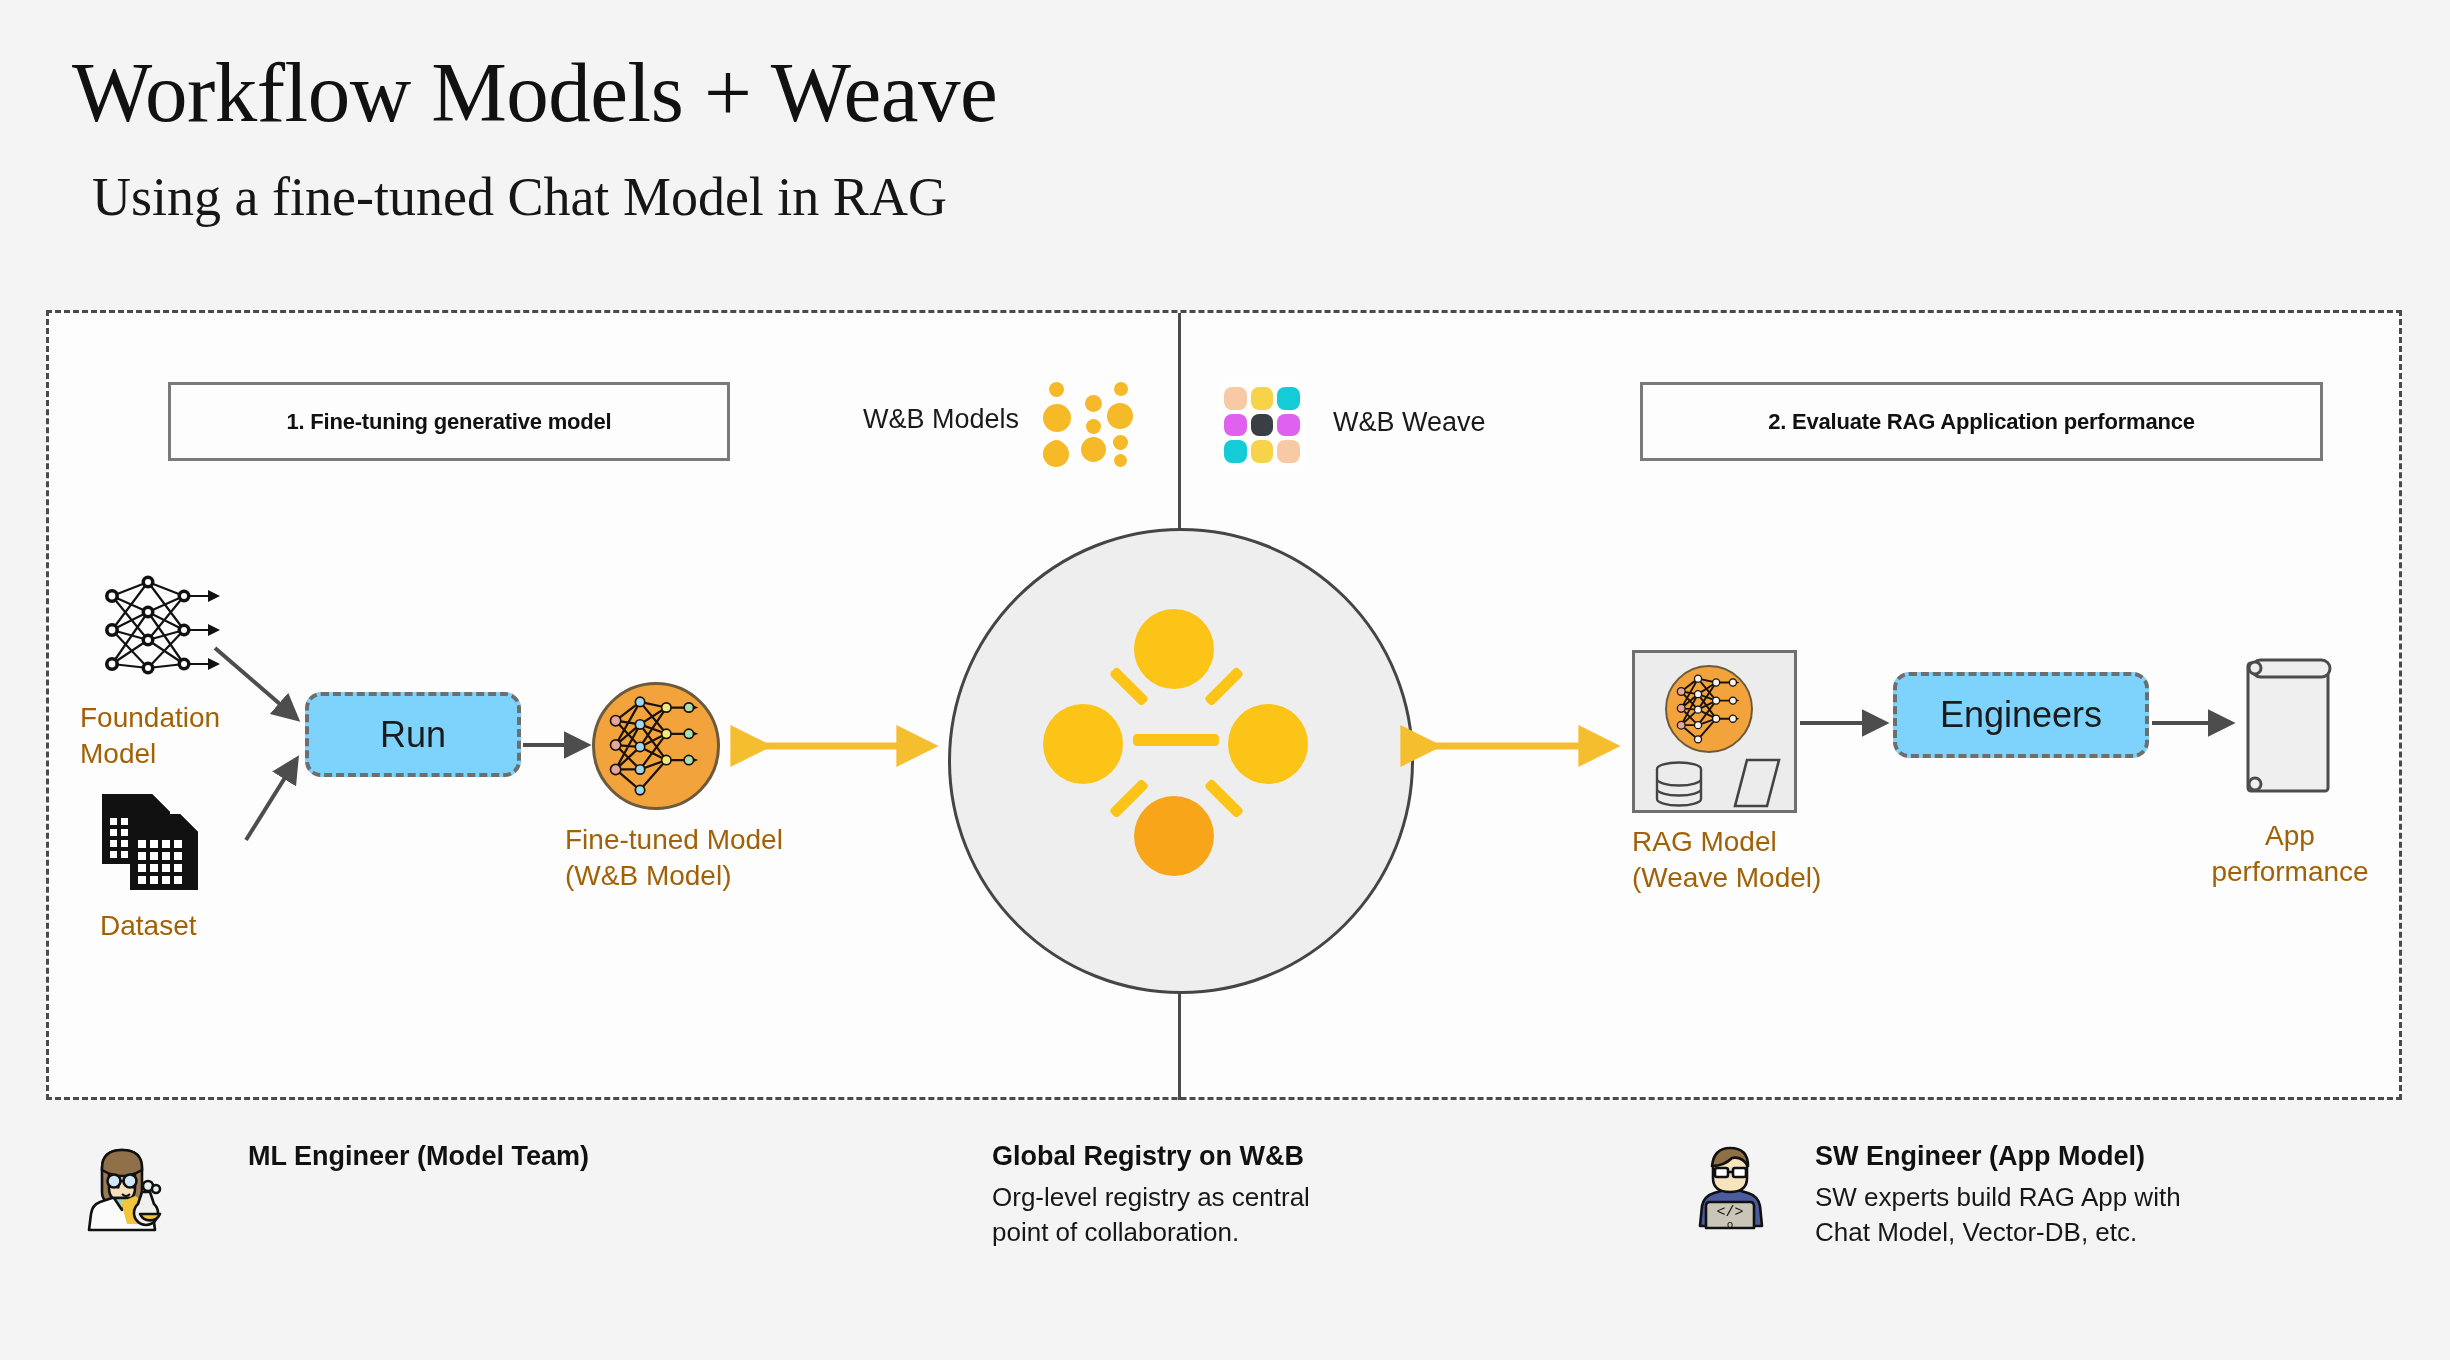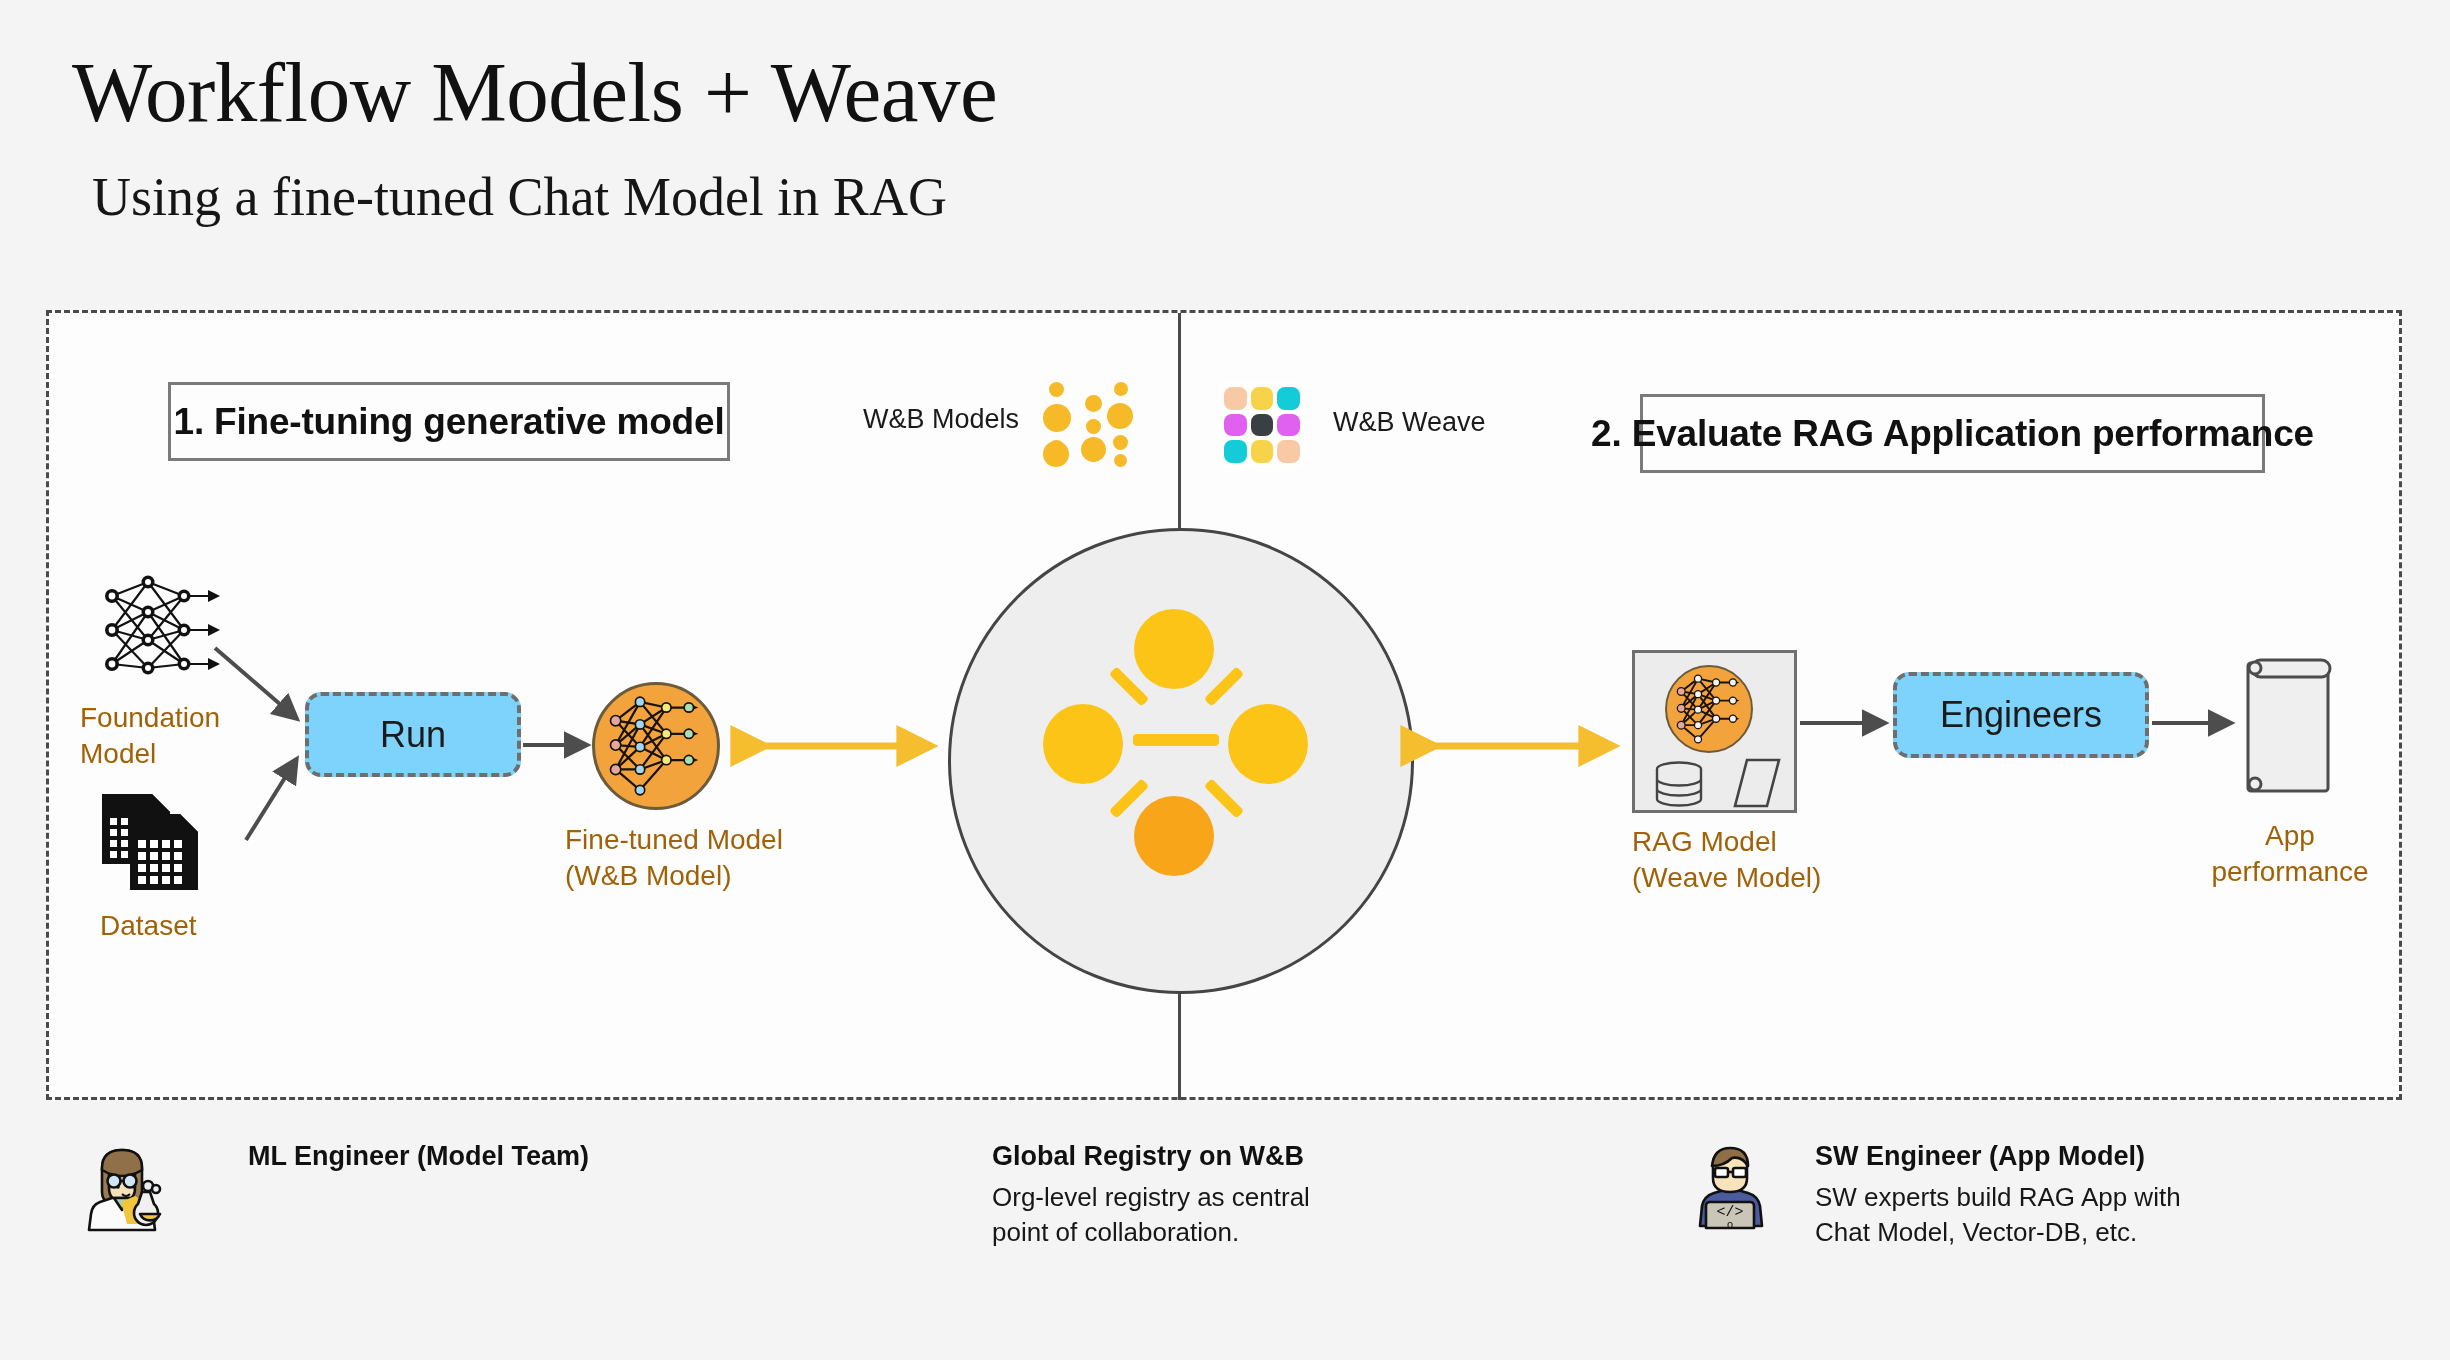--- a/index.html
+++ b/index.html
@@ -34,24 +34,24 @@
     position:absolute;left:1178px;top:313px;width:3px;height:787px;
     background:#4a4a4a;
   }
 
   
   .step-box{
     position:absolute;background:#fdfdfd;border:3px solid #7a7a7a;
     box-sizing:border-box;display:flex;align-items:center;justify-content:center;
   }
   .step-box span{
-    font-size:37px;font-weight:bold;color:#111;white-space:nowrap;letter-spacing:-0.2px;
+    font-size:22px;font-weight:bold;color:#111;white-space:nowrap;letter-spacing:-0.2px;
   }
   #step1{left:168px;top:382px;width:562px;height:79px;}
-  #step2{left:1640px;top:382px;width:625px;height:79px;margin-top:12px;}
+  #step2{left:1640px;top:382px;width:683px;height:79px;}
 
   
   .brand-label{
     position:absolute;font-size:27px;color:#1a1a1a;white-space:nowrap;
   }
   #models-label{left:863px;top:404px;}
   #weave-label{left:1333px;top:407px;}
 
   .models-logo{position:absolute;left:1043px;top:378px;width:86px;height:90px;}
   .models-logo i{position:absolute;border-radius:50%;background:#f6b928;display:block;}

